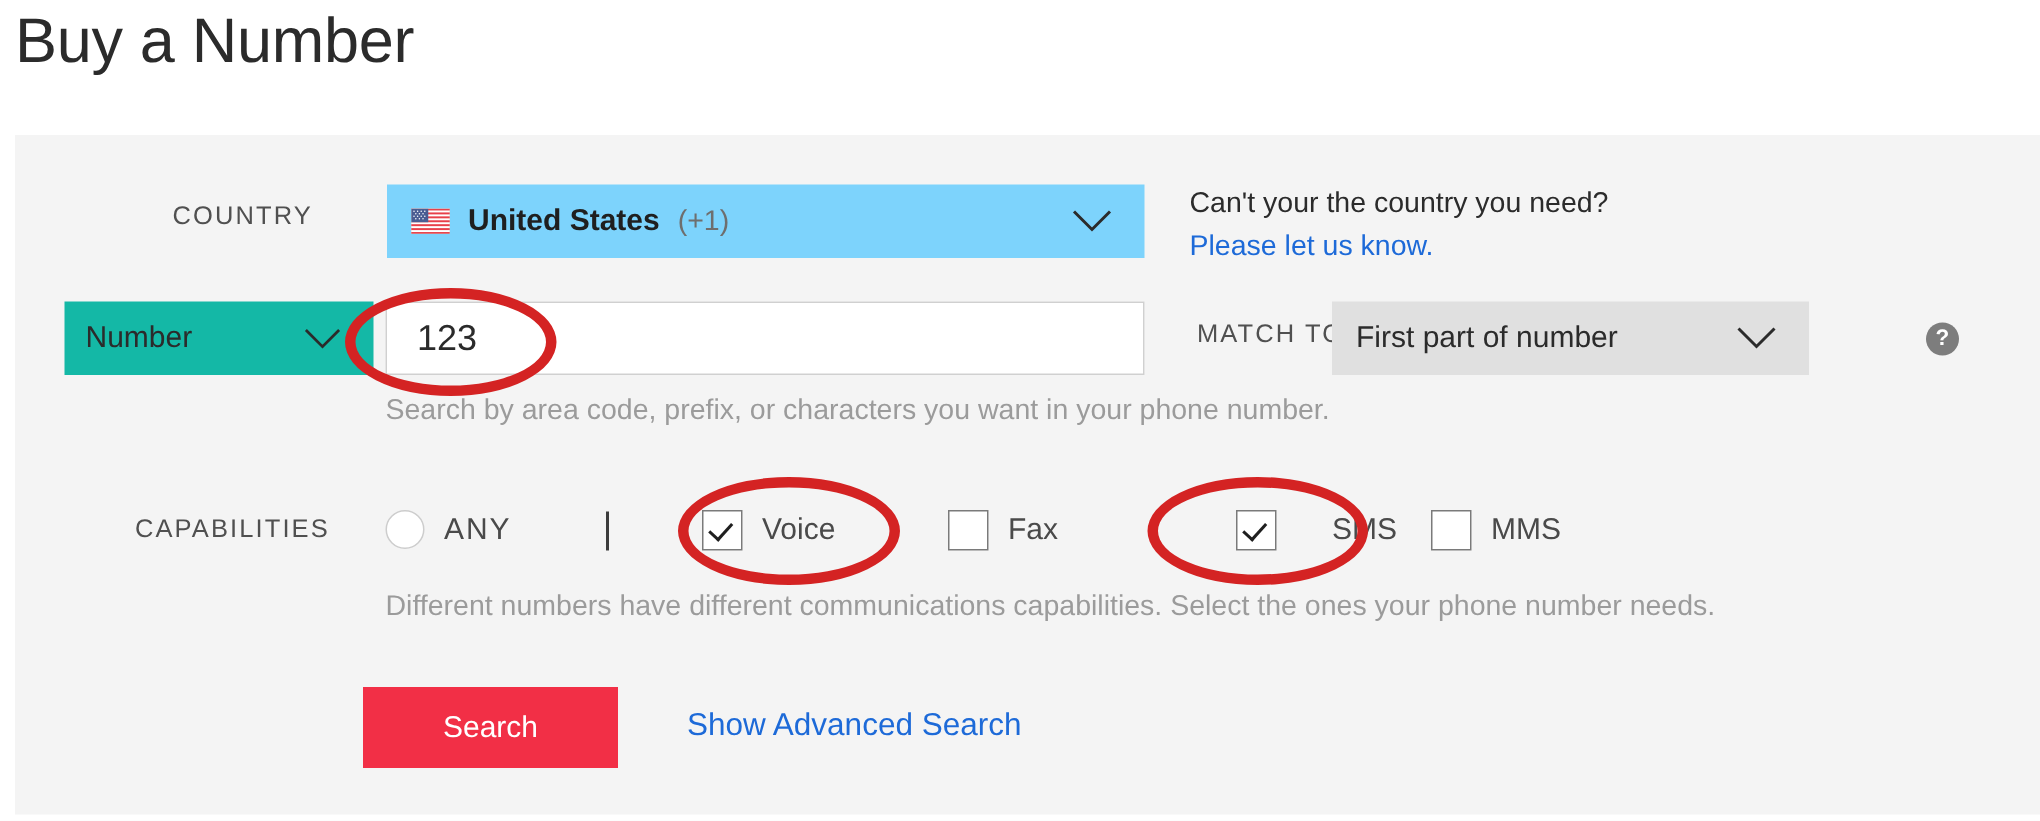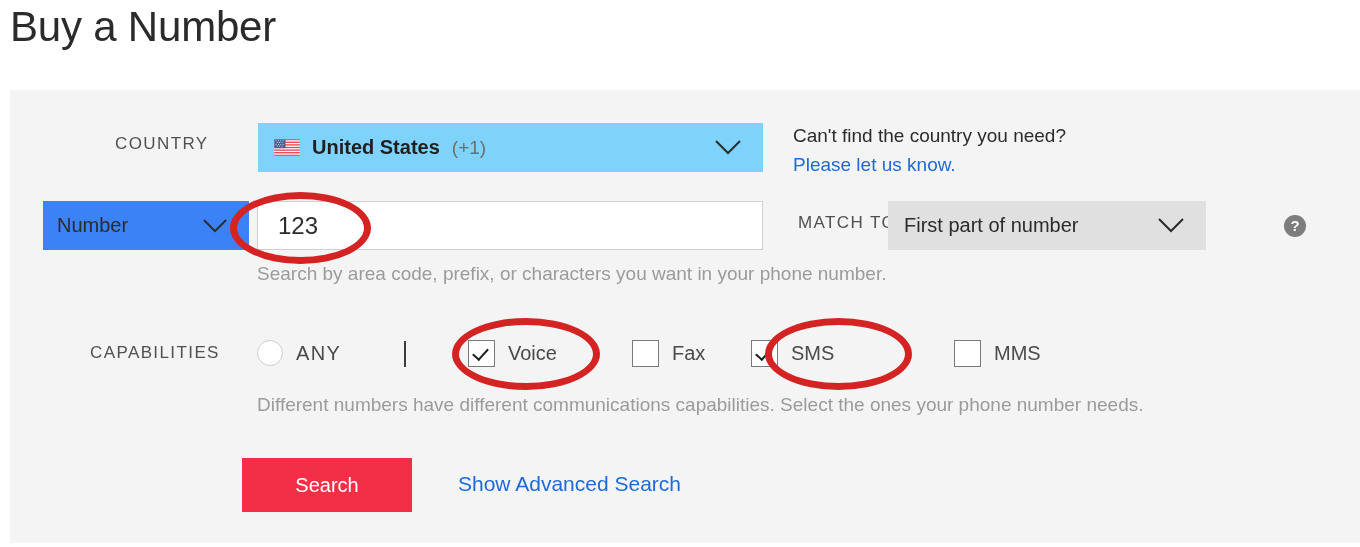--- a/index.html
+++ b/index.html
@@ -105,21 +105,21 @@
     cursor: pointer;
   }
 
   
   .number-select {
     position: absolute;
     left: 43px;
     top: 201px;
     width: 206px;
     height: 49px;
-    background: #3b82f6;
+    background: #14b8a6;
     display: flex;
     align-items: center;
     cursor: pointer;
   }
   .number-select .lbl {
     margin-left: 14px;
     font-size: 20px;
     color: #2b2b2b;
   }
 
@@ -250,21 +250,21 @@
     left: 404px;
     top: 341px;
     width: 2px;
     height: 26px;
     background: #3c3c3c;
   }
 
   .cap-any   { left: 257px; }
   .cap-voice { left: 468px; }
   .cap-fax   { left: 632px; }
-  .cap-sms   { left: 751px; }
+  .cap-sms   { left: 824px; gap: 24px; }
   .cap-mms   { left: 954px; }
 
   
   .search-button {
     position: absolute;
     left: 242px;
     top: 458px;
     width: 170px;
     height: 54px;
     background: #f22f46;
@@ -340,21 +340,21 @@
     <rect width="26" height="17" fill="none" stroke="#c9c9c9" stroke-width="0.5"></rect>
   </svg>
   <span class="country-name">United States</span>
   <span class="country-code">(+1)</span>
   <svg class="chev" width="26" height="15" viewBox="0 0 26 15" xmlns="http://www.w3.org/2000/svg">
     <path d="M1 1 L13 13 L25 1" fill="none" stroke="#2b2b2b" stroke-width="2"></path>
   </svg>
 </div>
 
 <div class="country-help">
-  <div>Can't find the country you need?</div>
+  <div>Can't your the country you need?</div>
   <a class="link">Please let us know.</a>
 </div>
 
 <div class="number-select">
   <span class="lbl">Number</span>
   <svg class="chev" width="24" height="14" viewBox="0 0 26 15" xmlns="http://www.w3.org/2000/svg">
     <path d="M1 1 L13 13 L25 1" fill="none" stroke="#2b2b2b" stroke-width="2"></path>
   </svg>
 </div>
 

